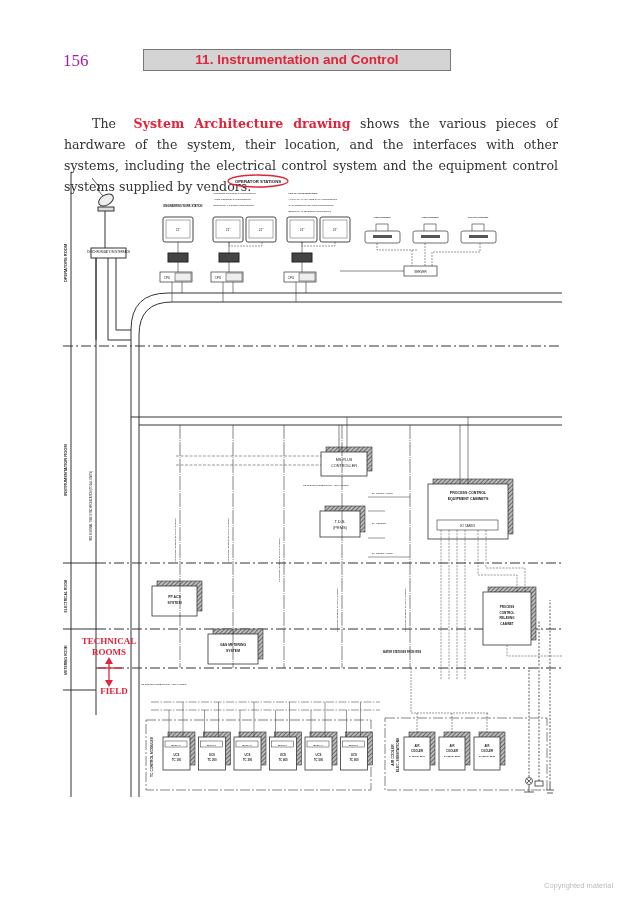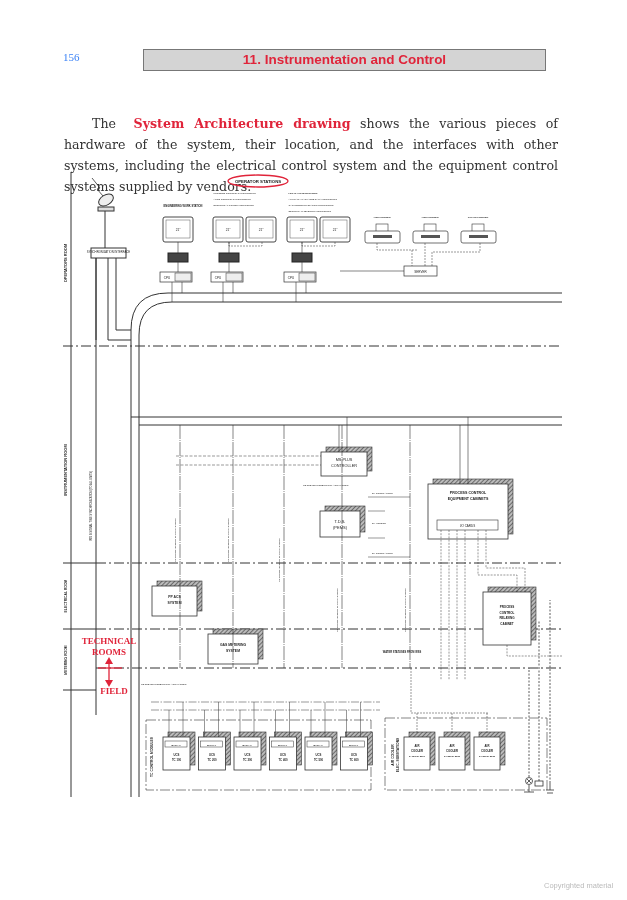--- a/index.html
+++ b/index.html
@@ -1,20 +1,20 @@
 <!DOCTYPE html>
 <html><head>
 <meta charset="utf-8">
 <style>
   html, body { margin:0; padding:0; background:#ffffff; }
   body { width:627px; height:900px; position:relative; overflow:hidden;
          font-family:"DejaVu Serif", serif; color:#222; }
   .page-number { position:absolute; left:63px; top:51px; font-family:"Liberation Serif", serif;
-                 font-size:11px; color:#3b82f6; }
-  .chapter-header { position:absolute; left:143px; top:49px; width:403px; height:22px;
+                 font-size:17px; color:#a21caf; }
+  .chapter-header { position:absolute; left:143px; top:49px; width:308px; height:22px;
                     background:#d4d4d4; border:1px solid #777; box-sizing:border-box;
                     text-align:center; font-family:"Liberation Sans", sans-serif; font-weight:bold;
                     font-size:13.5px; line-height:20px; color:#e0243a; }
   .intro { position:absolute; left:64px; top:100px; width:494px; font-family:"DejaVu Serif", serif;
            font-size:12.6px; line-height:21px; text-align:justify; color:#333; text-indent:28px; }
   .intro .hl { color:#e0243a; font-weight:bold;margin-left:8px; }
   svg#diagram { position:absolute; left:0; top:0; }
   .copyright { position:absolute; left:544px; top:881px; font-family:"Liberation Sans", sans-serif;
                font-size:7.5px; color:#bbb; }
   .t { font-family:"Liberation Sans", sans-serif; fill:#222; }

